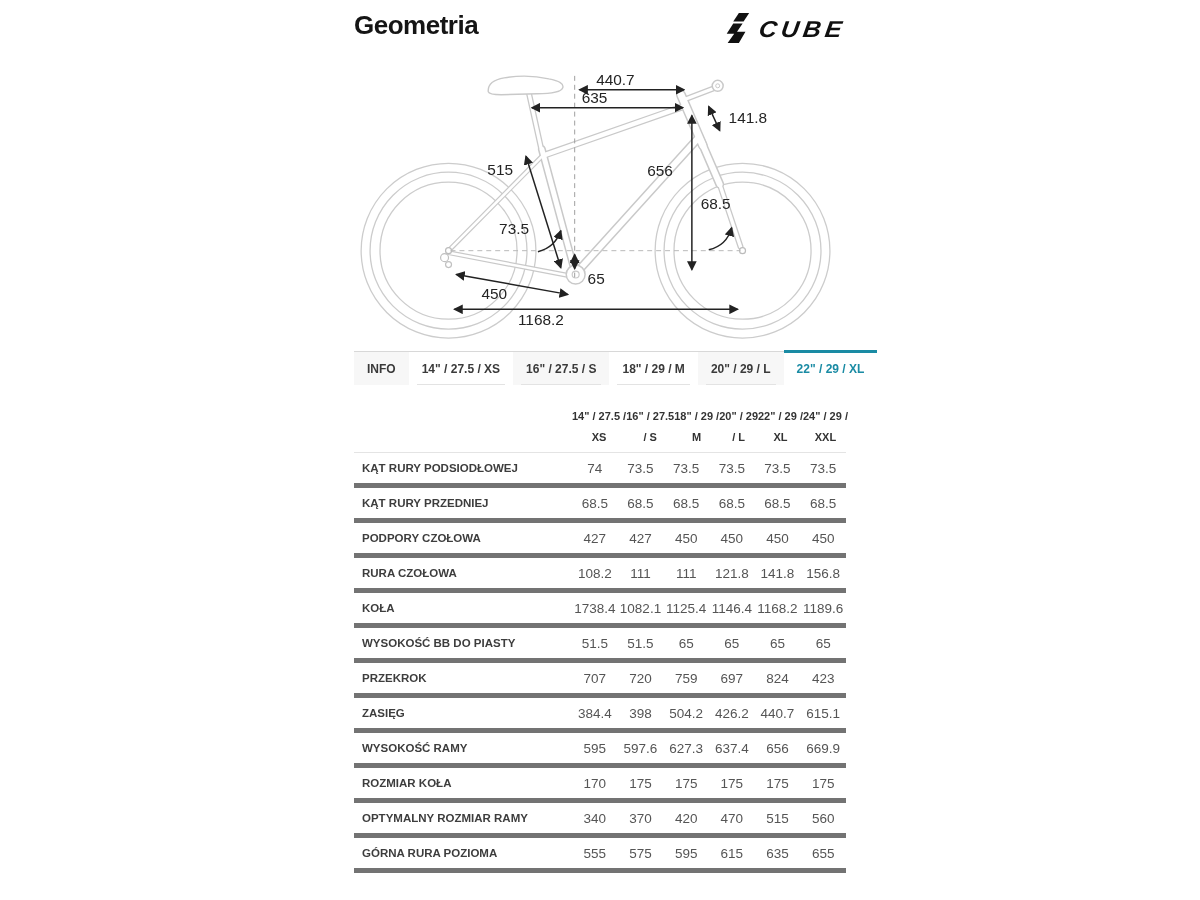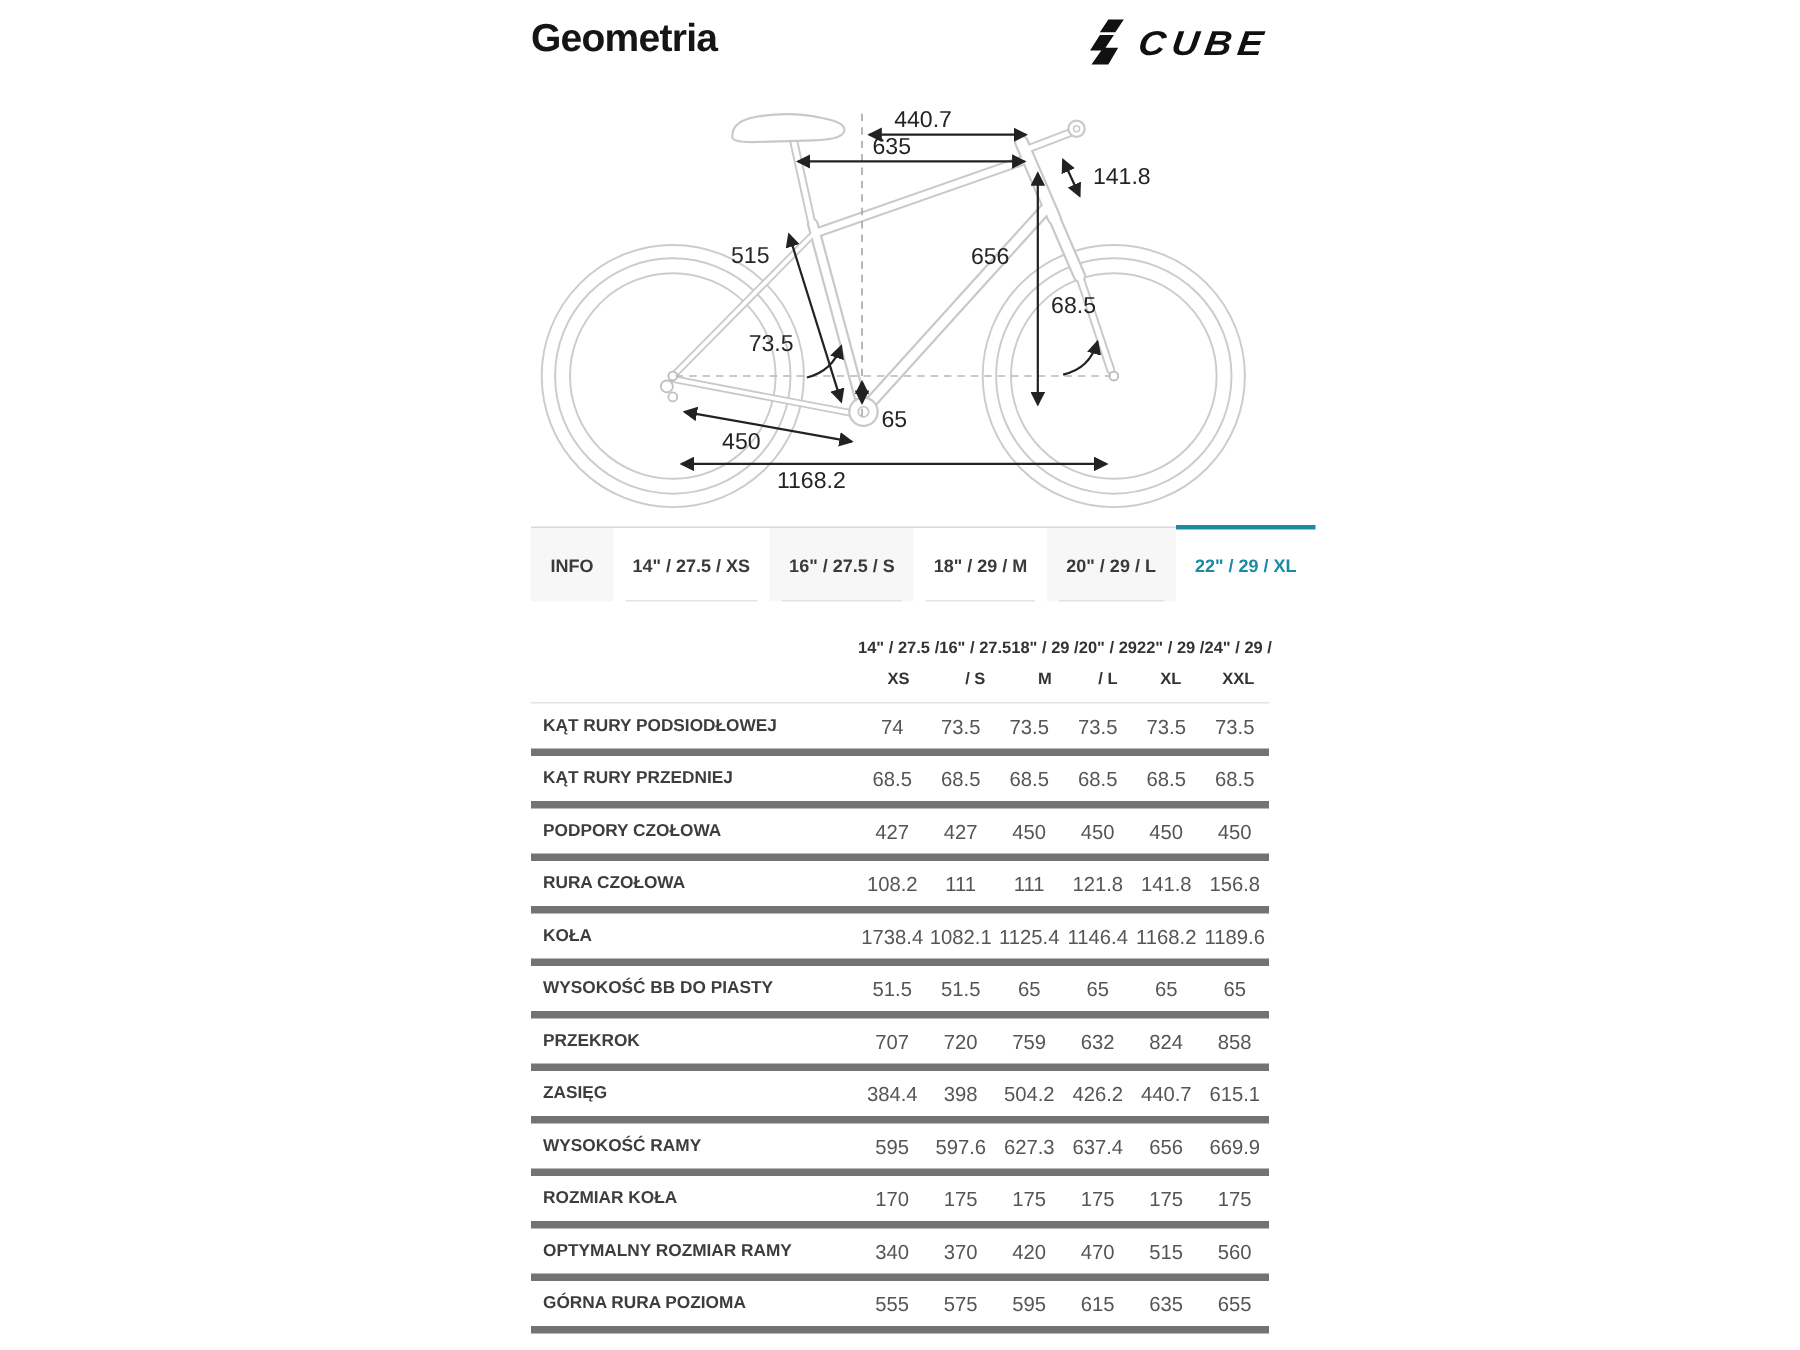--- a/index.html
+++ b/index.html
@@ -17,21 +17,21 @@
   .brand { display:flex; align-items:center; gap:7px; margin-top:2px; }
   .brand-word {
     font-size:25px; font-weight:bold; font-style:italic; color:#101010;
     letter-spacing:4px; transform:skewX(-8deg) scaleY(0.92); display:inline-block;
   }
 
   
   .geo-svg { display:block; margin-top:6px; }
 
   
-  .tabs { display:flex; border-top:1px solid #d8d8d8; height:50px; align-items:stretch; }
+  .tabs { display:flex; border-top:1px solid #d8d8d8; height:34px; align-items:stretch; }
   .tab {
     position:relative; display:flex; align-items:center; padding:0 13px;
     font-size:12px; font-weight:bold; color:#3a3a3a; white-space:nowrap; cursor:pointer;
   }
   .tab.shaded { background:#f7f7f7; }
   .tab.u::after { content:""; position:absolute; left:8px; right:8px; bottom:0; height:1px; background:#e3e3e3; }
   .tab.active { color:var(--accent); }
   .tab.active::before { content:""; position:absolute; left:0; right:0; top:-2px; height:3px; background:var(--accent); }
 
   
@@ -237,23 +237,23 @@
       <div class="t-val">65</div>
       <div class="t-val">65</div>
       <div class="t-val">65</div>
       <div class="t-val">65</div>
     </div>
     <div class="t-row">
       <div class="t-label">PRZEKROK</div>
       <div class="t-val">707</div>
       <div class="t-val">720</div>
       <div class="t-val">759</div>
-      <div class="t-val">632</div>
+      <div class="t-val">697</div>
       <div class="t-val">824</div>
-      <div class="t-val">858</div>
+      <div class="t-val">423</div>
     </div>
     <div class="t-row">
       <div class="t-label">ZASIĘG</div>
       <div class="t-val">384.4</div>
       <div class="t-val">398</div>
       <div class="t-val">504.2</div>
       <div class="t-val">426.2</div>
       <div class="t-val">440.7</div>
       <div class="t-val">615.1</div>
     </div>

